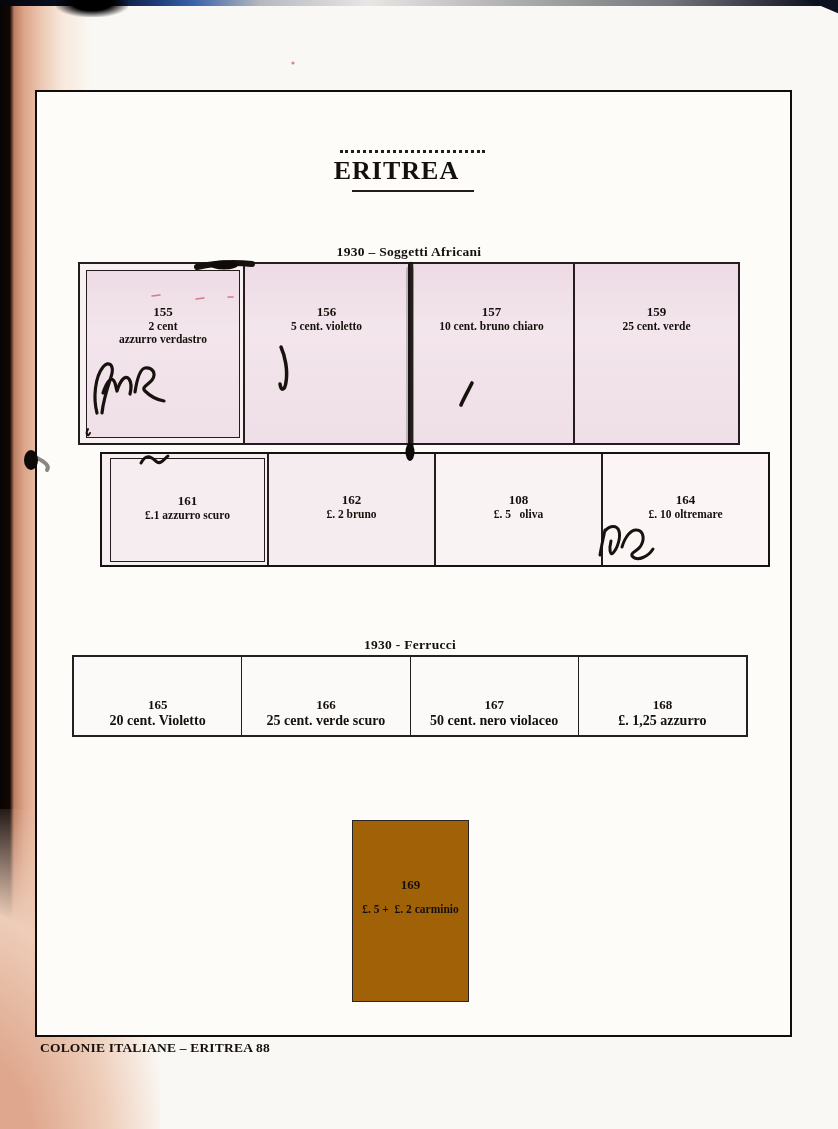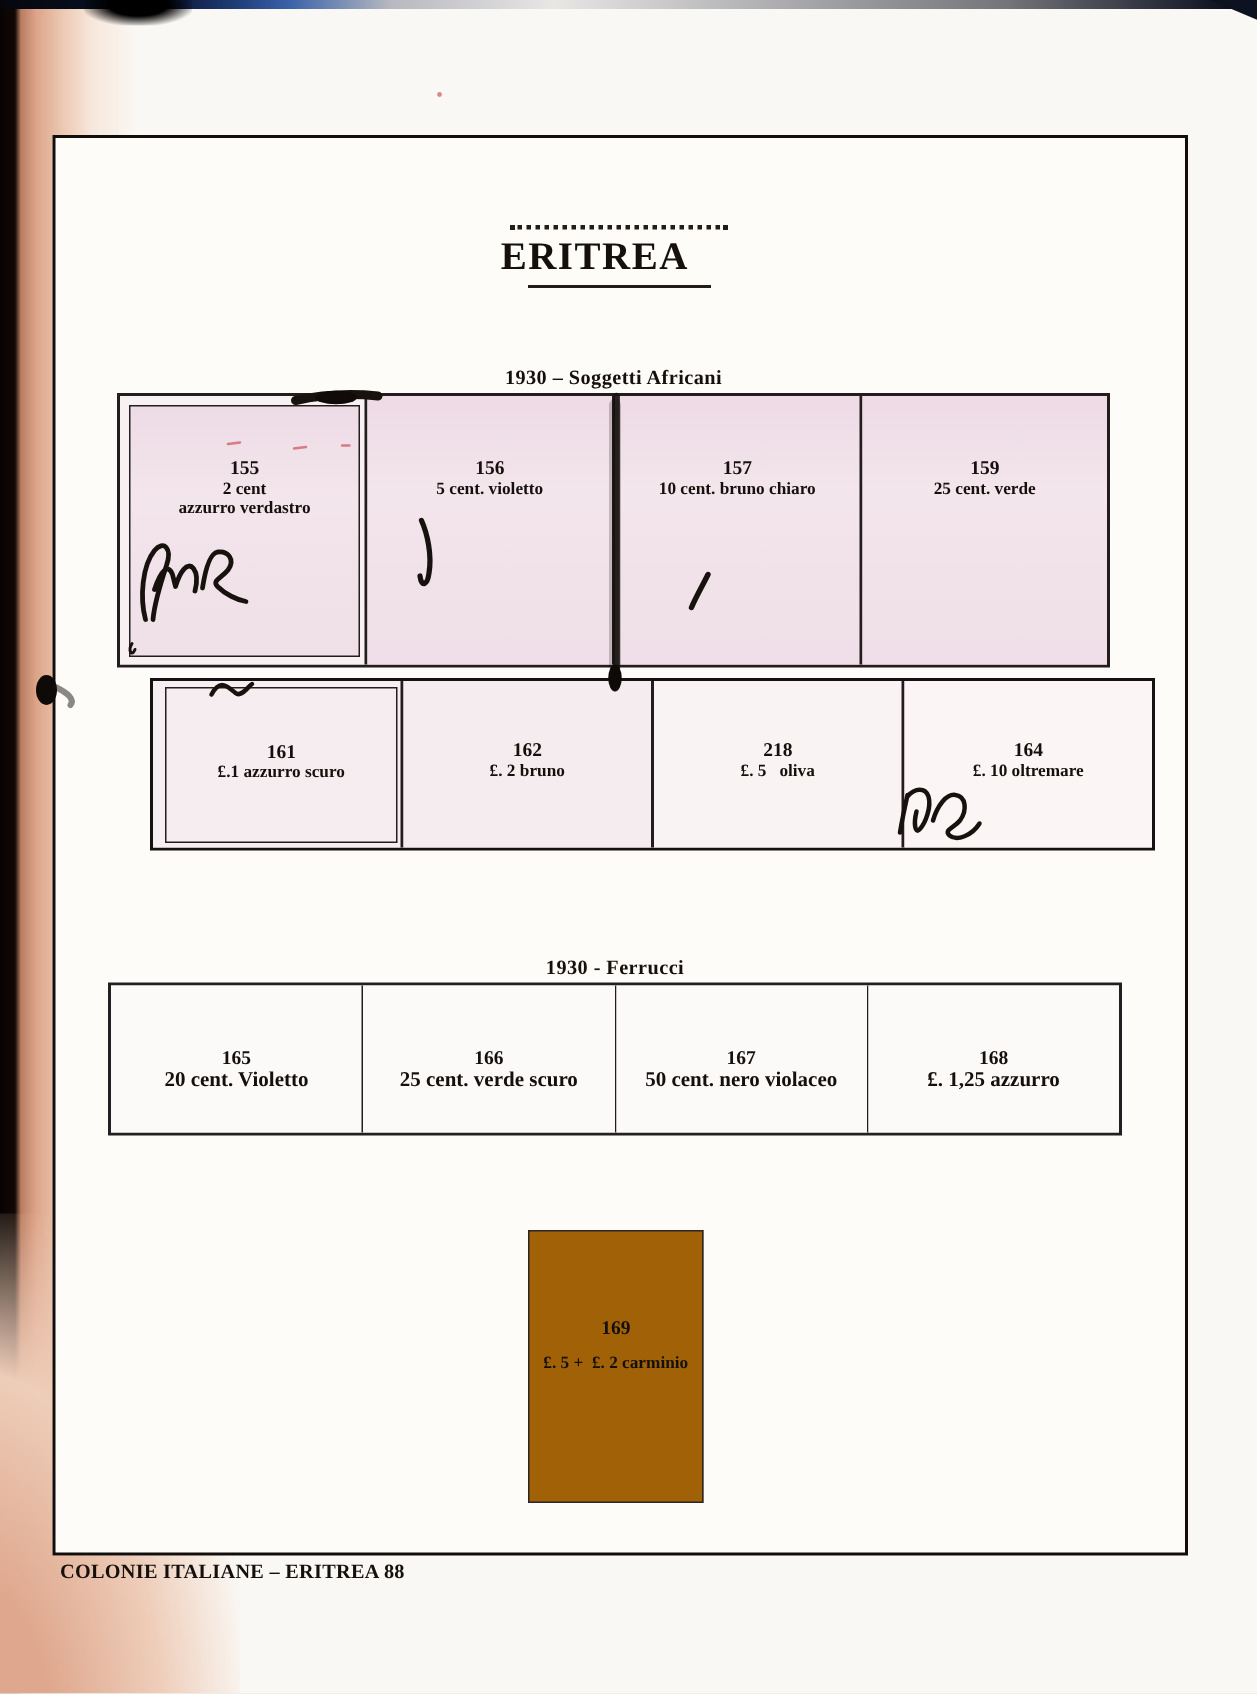--- a/index.html
+++ b/index.html
@@ -69,21 +69,21 @@
   #row-1{left:78px;top:262px;width:662px;height:183px;border:2px solid #241c1f;}
   #row-1 .cell{background:#f2e4ea;
     background-image:linear-gradient(180deg,rgba(233,210,224,.55),rgba(247,237,242,.15) 35%,rgba(236,216,228,.45));}
   #row-1 .cell-inset{background:#f8f1f2;background-image:none;}
   #row-2{left:64px;top:452px;width:670px;height:115px;border:2.5px solid #181114;margin-left:36px;}
   #row-2 .cell{border-right-width:2.5px;}
   #row-2 .cell:nth-child(1){background:#f7eef1;}
   #row-2 .cell:nth-child(2){background:#f5ecef;}
   #row-2 .cell:nth-child(3){background:#faf3f4;}
   #row-2 .cell:nth-child(4){background:#fbf5f5;}
-  #row-3{left:72px;top:655px;width:676px;height:102px;border:2px solid #231f22;}
+  #row-3{left:72px;top:655px;width:676px;height:82px;border:2px solid #231f22;}
   #row-3 .cell{background:#fcfaf8;border-right-width:1.5px;}
   .cell{
     flex:1;position:relative;box-sizing:border-box;
     border-right:2px solid #241c1f;
   }
   .cell:last-child{border-right:none;}
   .inset-box{
     position:absolute;left:6px;top:6px;right:3px;bottom:5px;
     border:1.5px solid #241c1f;background:#f2e4ea;box-sizing:border-box;
     background-image:linear-gradient(180deg,rgba(233,210,224,.5),rgba(247,237,242,.15) 35%,rgba(236,216,228,.4));
@@ -171,21 +171,21 @@
       </div>
     </div>
     <div class="cell">
       <div class="label">
         <span class="num">162</span>
         <span class="desc">£. 2 bruno</span>
       </div>
     </div>
     <div class="cell">
       <div class="label">
-        <span class="num">218</span>
+        <span class="num">108</span>
         <span class="desc">£. 5   oliva</span>
       </div>
     </div>
     <div class="cell">
       <div class="label">
         <span class="num">164</span>
         <span class="desc">£. 10 oltremare</span>
       </div>
     </div>
   </div>

